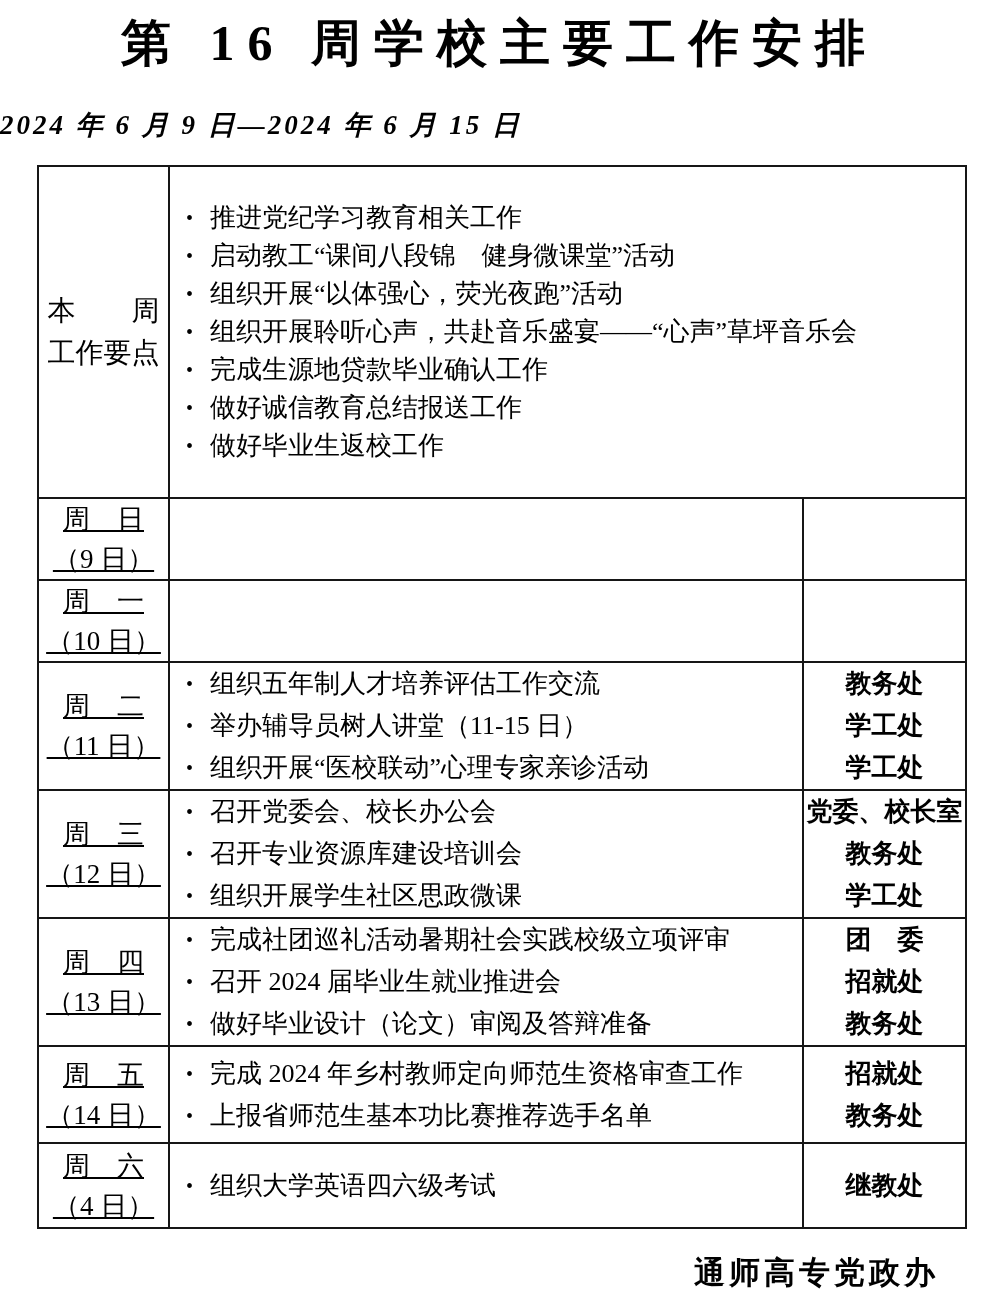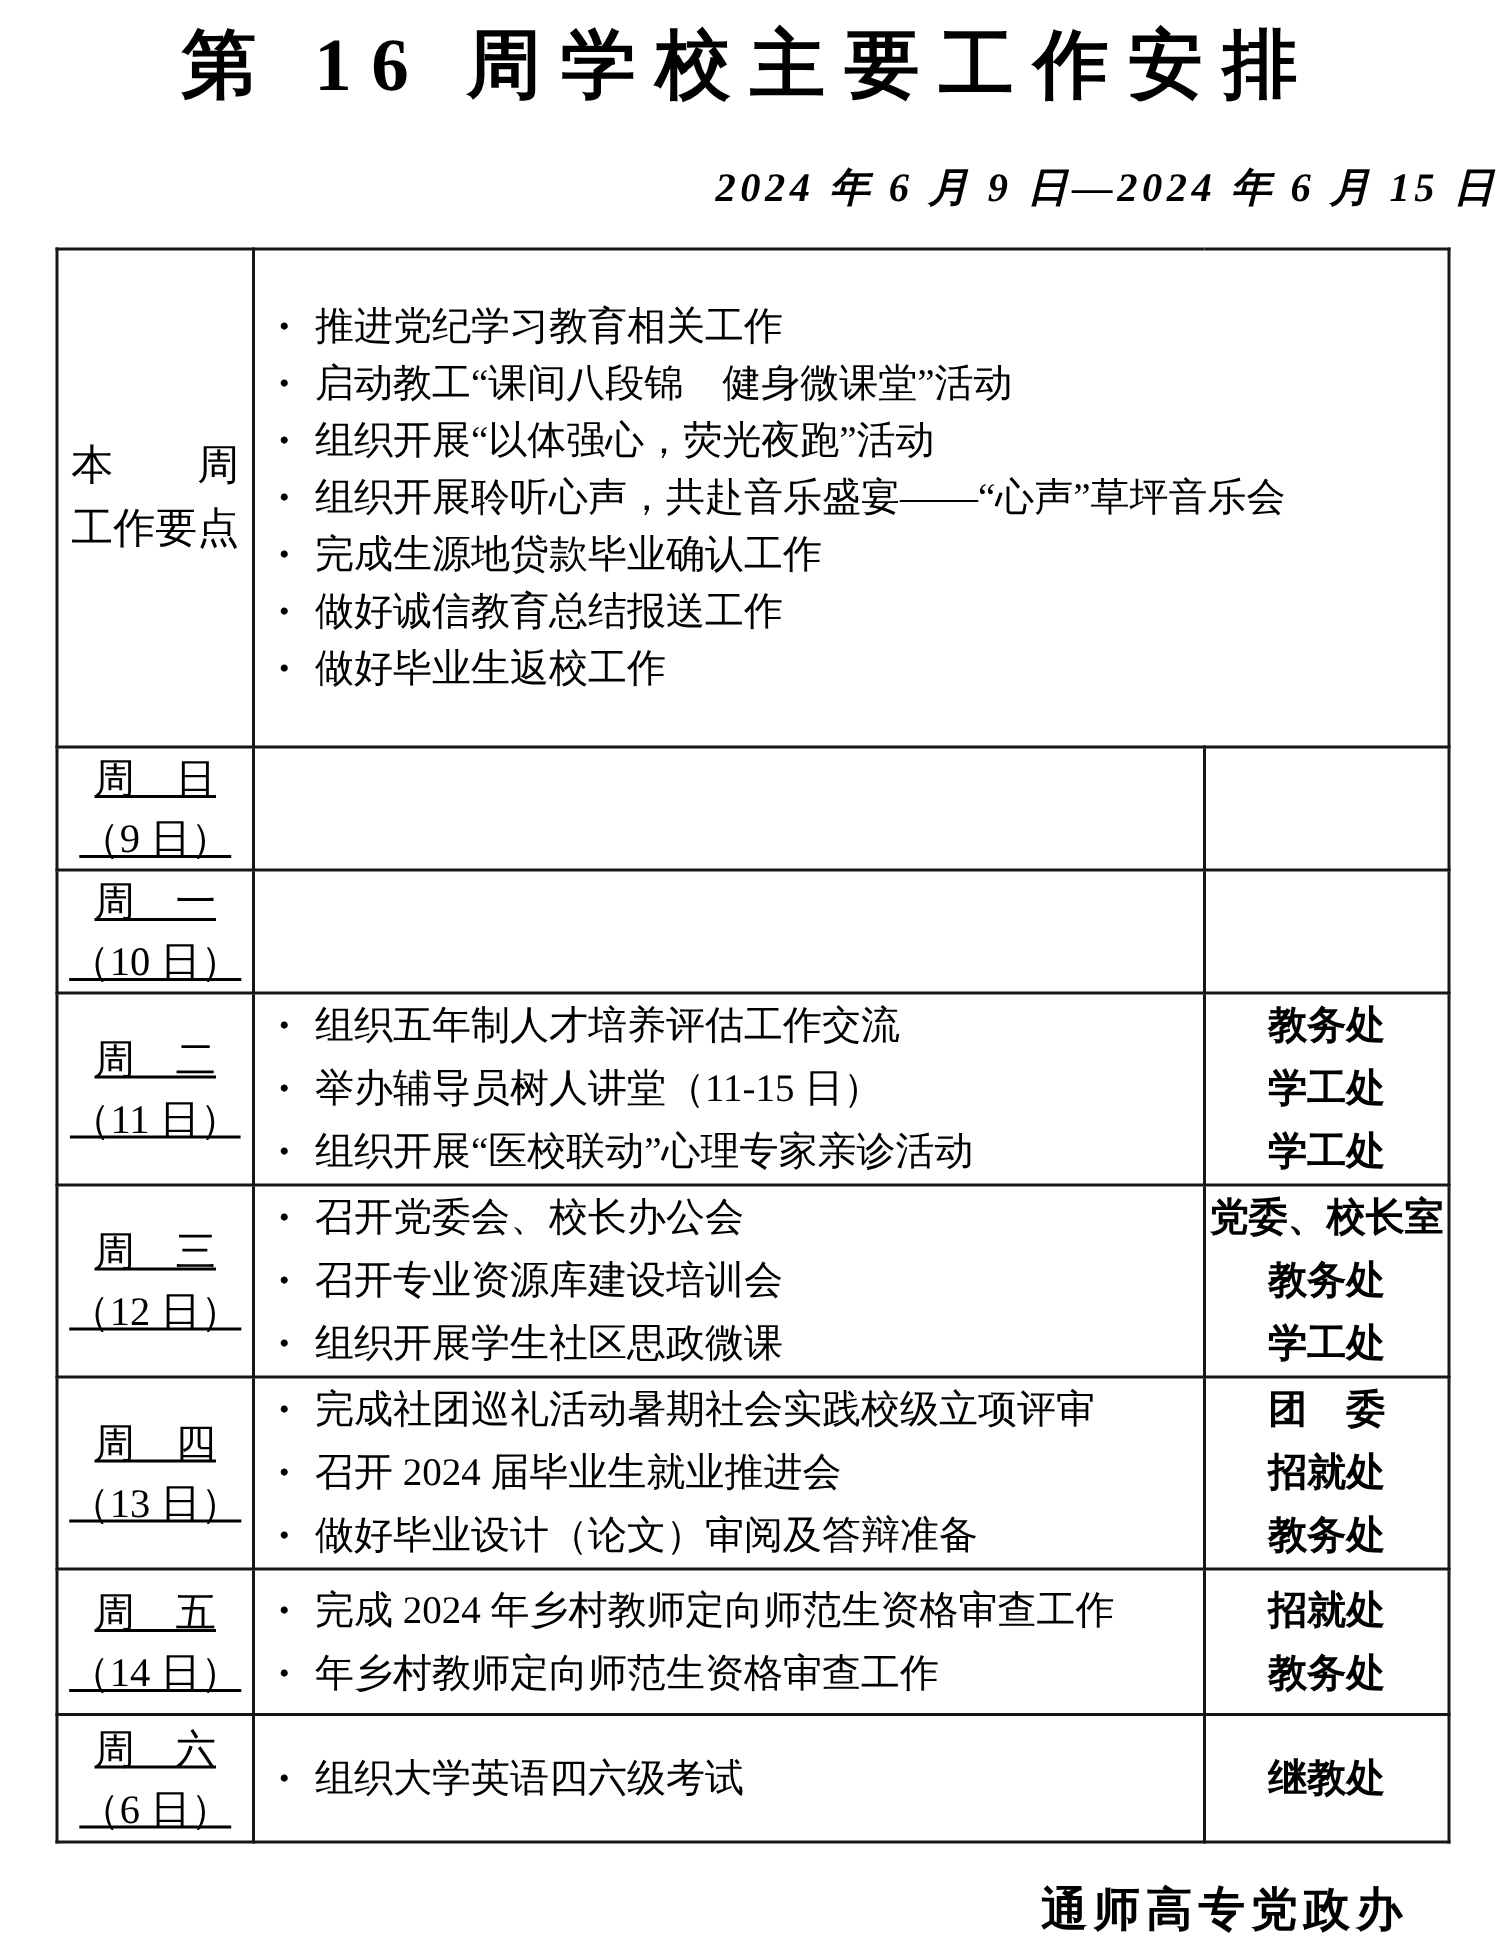--- a/index.html
+++ b/index.html
@@ -12,27 +12,26 @@
 
   .title {
     text-align: center;
     font-size: 50px;
     font-weight: bold;
     letter-spacing: 13px;
     padding-top: 10px;
     white-space: nowrap;
   }
   .date-range {
-    text-align: right;
+    text-align: left;
     font-size: 27px;
     font-weight: bold;
     font-style: italic;
     margin-top: 30px;
     letter-spacing: 3px;
-    padding-left: 39px;
   }
 
   table.schedule {
     border-collapse: collapse;
     table-layout: fixed;
     width: 928px;
     margin: 22px 0 0 37px;
   }
   td {
     border: 2px solid #161616;
@@ -188,32 +187,32 @@
           </td>
         </tr>
         <tr class="r-2">
           <td class="day-cell">
             <div class="day-line">周　五</div>
             <div class="date-line">（14 日）</div>
           </td>
           <td class="content-cell">
             <ul class="task-list">
               <li class="task-item"><span class="bullet">•</span><span>完成 2024 年乡村教师定向师范生资格审查工作</span></li>
-              <li class="task-item"><span class="bullet">•</span><span>年乡村教师定向师范生资格审查工作</span></li>
+              <li class="task-item"><span class="bullet">•</span><span>上报省师范生基本功比赛推荐选手名单</span></li>
             </ul>
           </td>
           <td class="dept-cell">
             <div class="dept-line">招就处</div>
             <div class="dept-line">教务处</div>
           </td>
         </tr>
         <tr class="r-1">
           <td class="day-cell">
             <div class="day-line">周　六</div>
-            <div class="date-line">（6 日）</div>
+            <div class="date-line">（4 日）</div>
           </td>
           <td class="content-cell">
             <ul class="task-list">
               <li class="task-item"><span class="bullet">•</span><span>组织大学英语四六级考试</span></li>
             </ul>
           </td>
           <td class="dept-cell">
             <div class="dept-line">继教处</div>
           </td>
         </tr>

